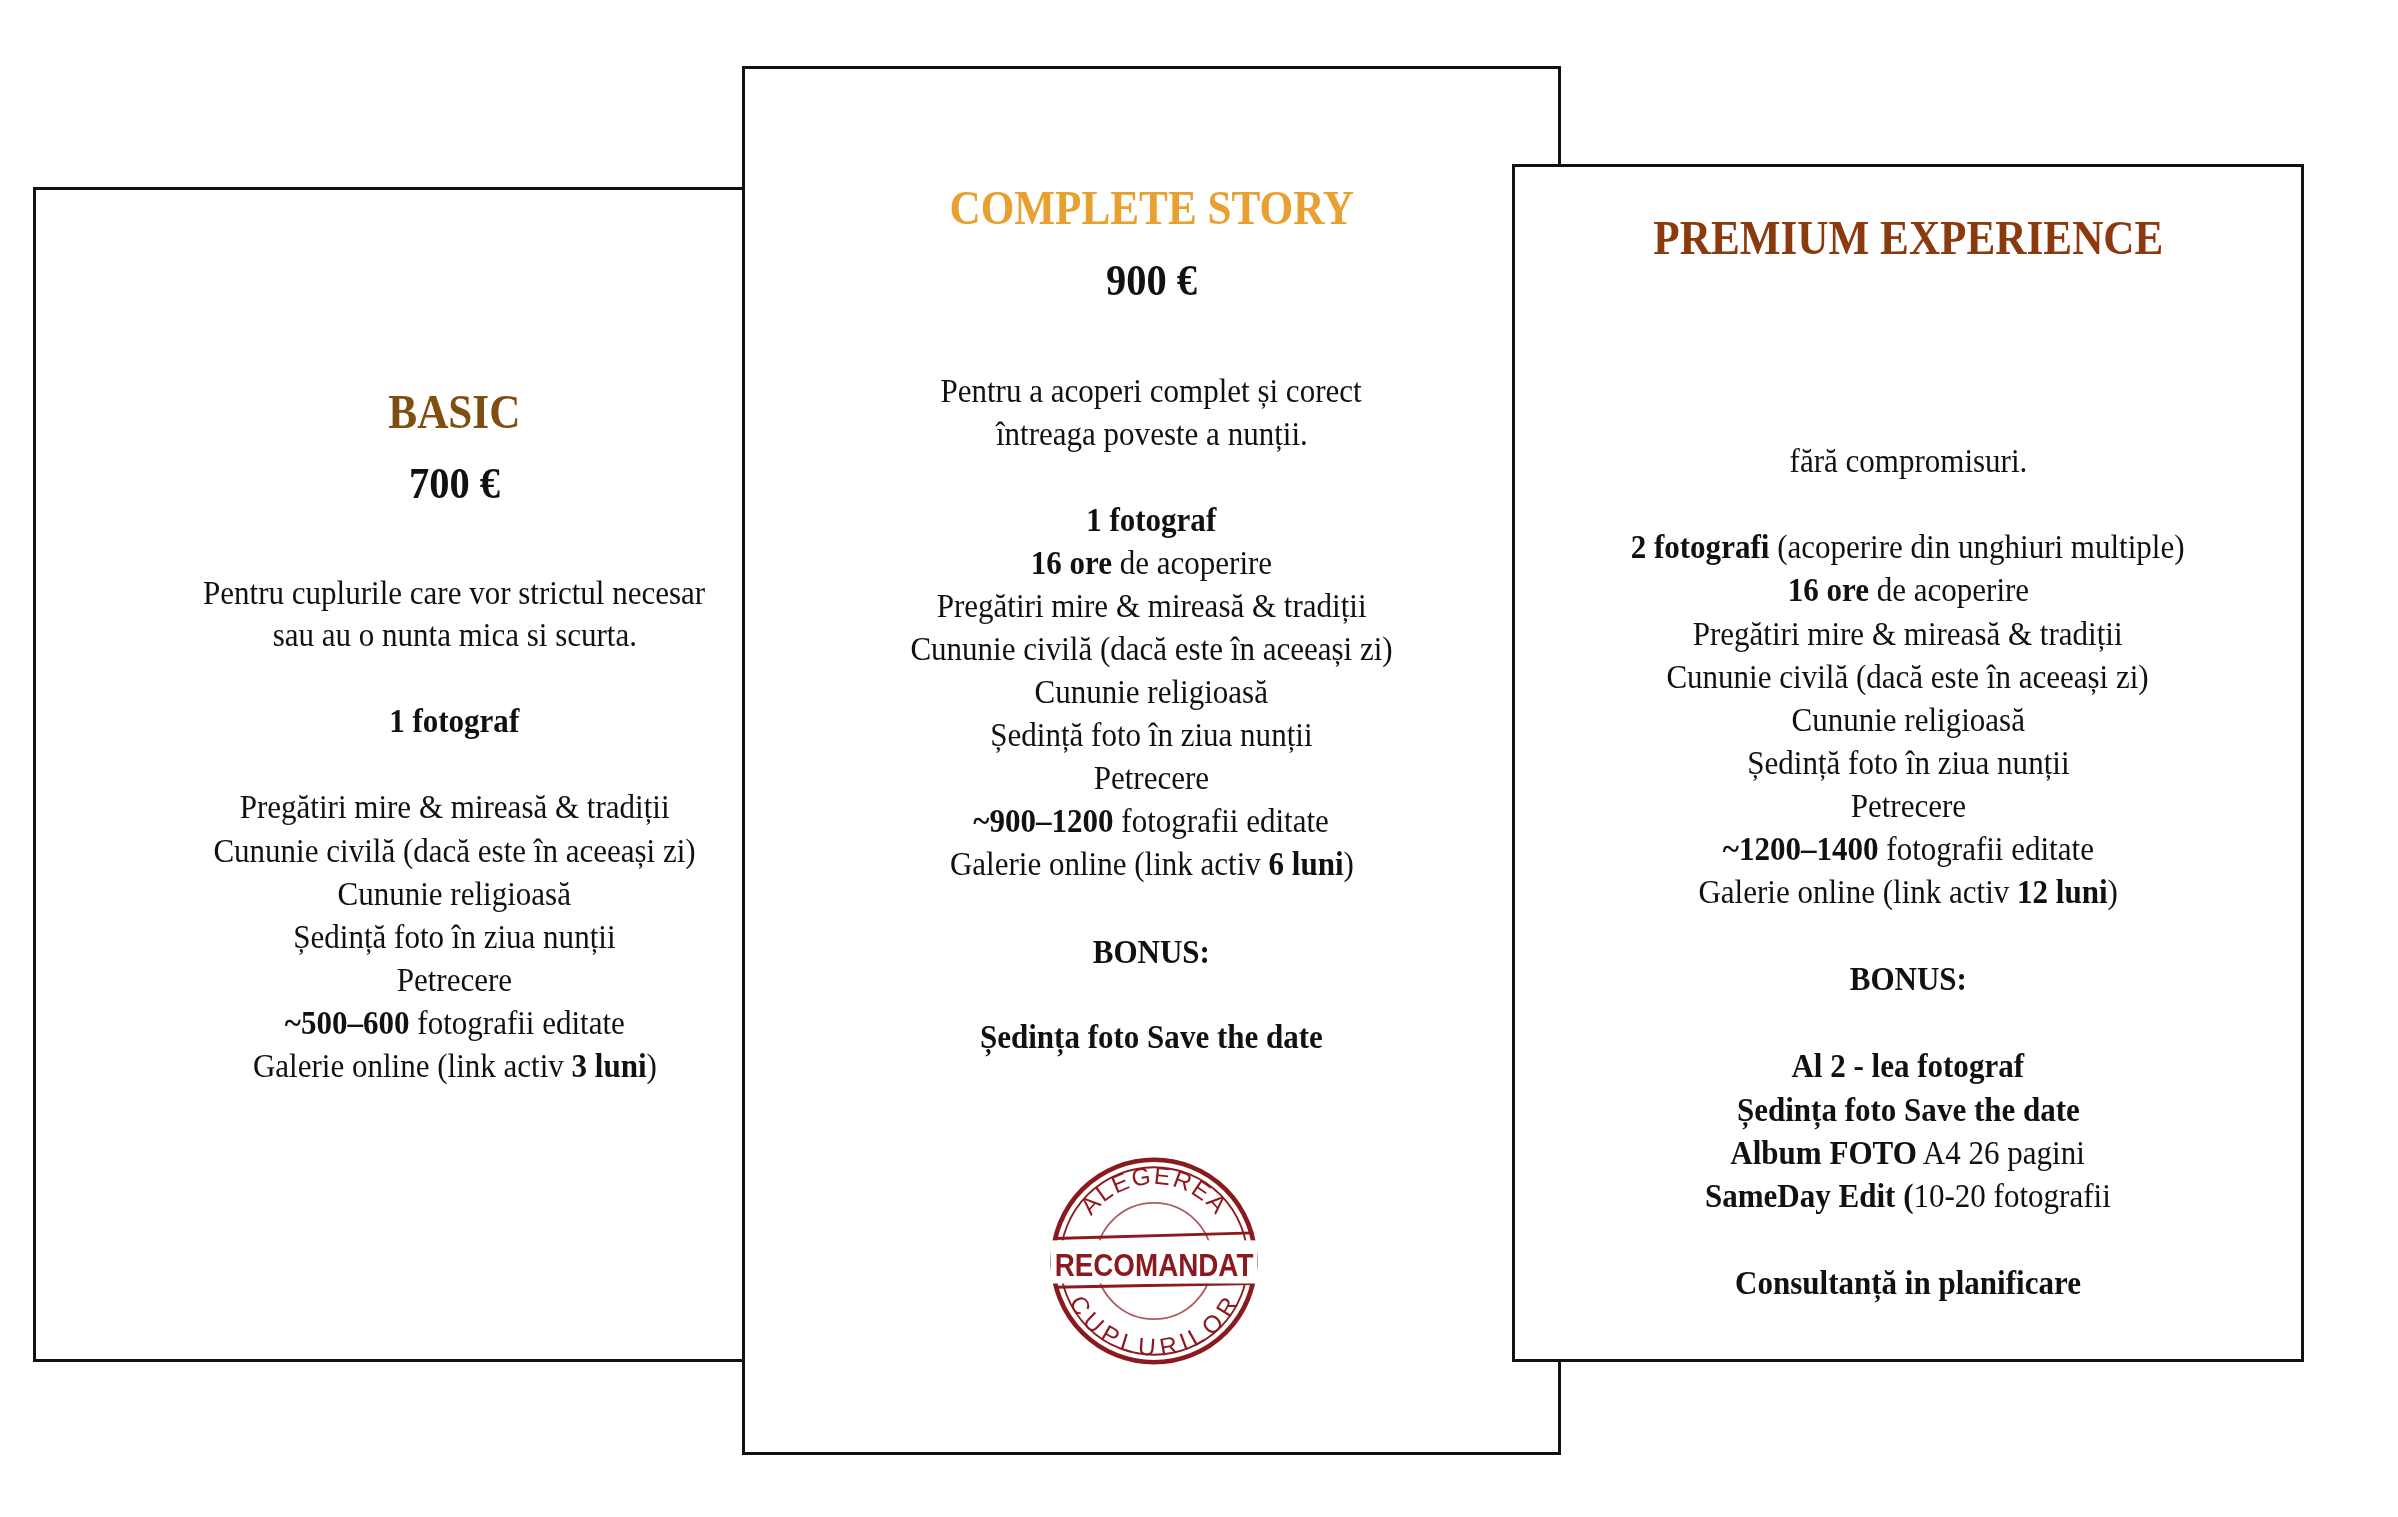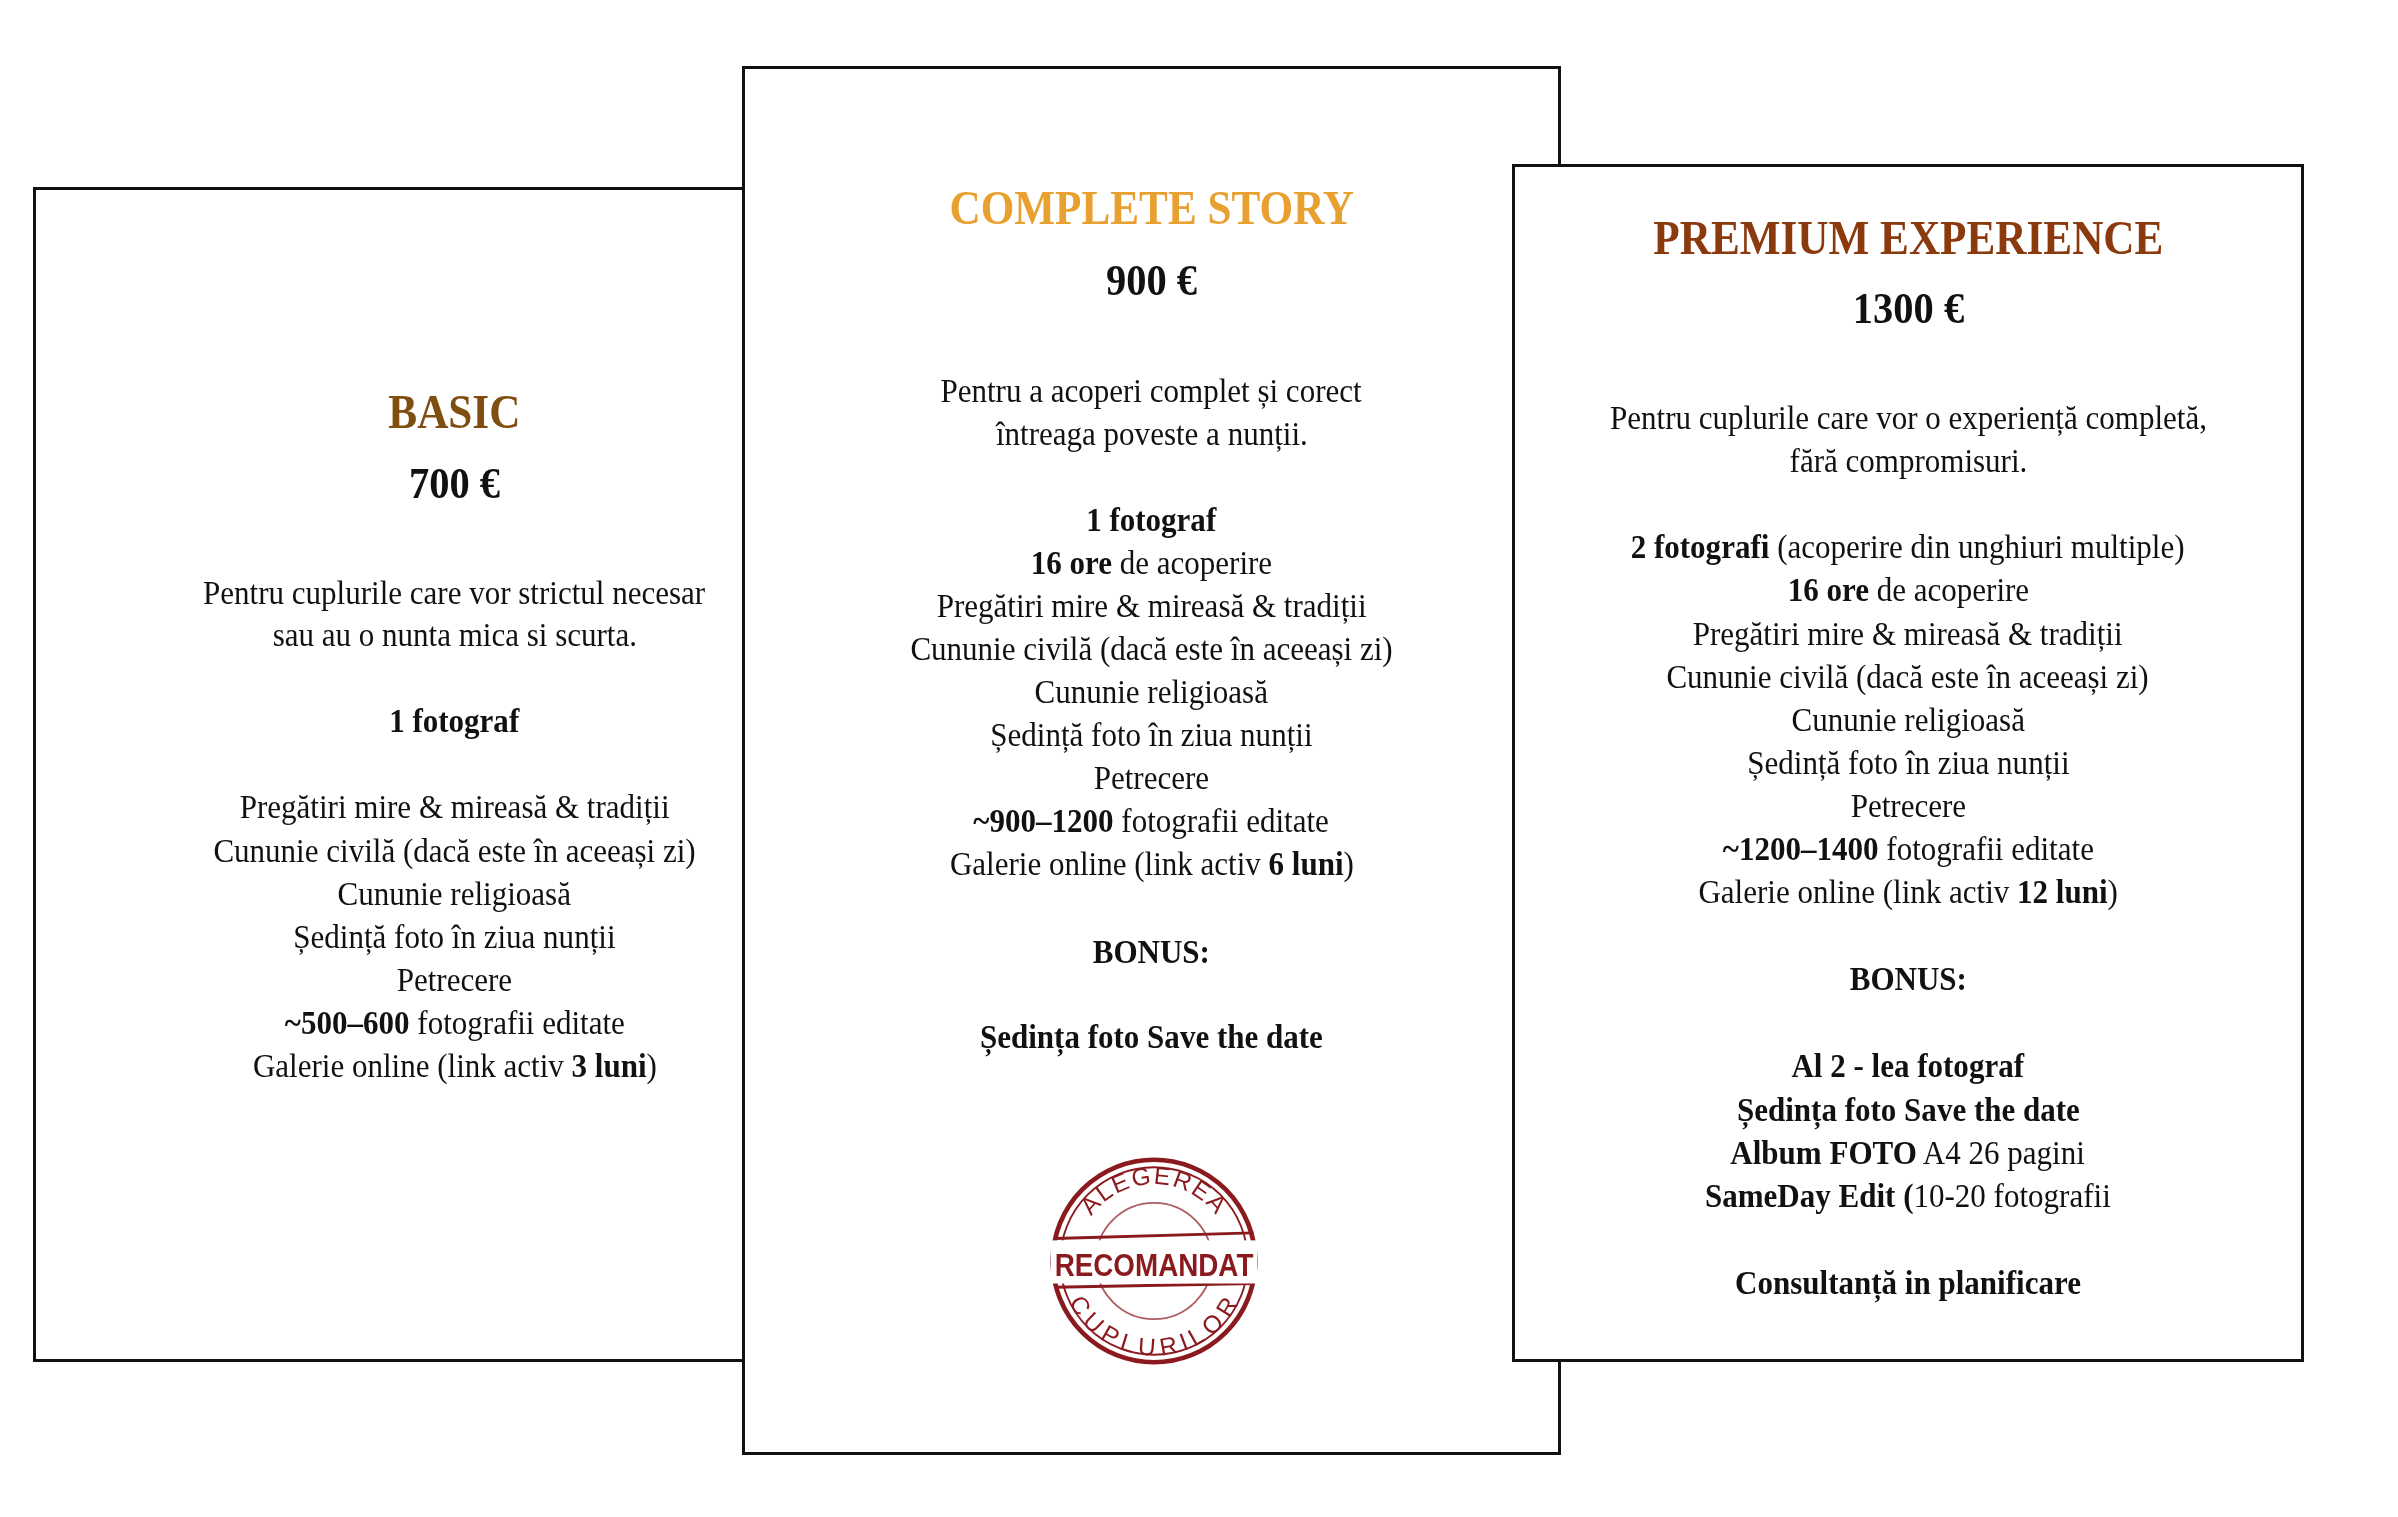--- a/index.html
+++ b/index.html
@@ -82,22 +82,20 @@
     </text>
     <text x="112" y="128" font-family="Liberation Sans, sans-serif" font-weight="bold" font-size="34" fill="#8b1a1f" text-anchor="middle" textLength="212" lengthAdjust="spacingAndGlyphs">RECOMANDAT</text>
     <text font-family="Liberation Sans, sans-serif" font-size="26" fill="#8b1a1f" letter-spacing="2" text-anchor="middle">
       <textPath href="#arcBot" startOffset="50%" dominant-baseline="hanging">CUPLURILOR</textPath>
     </text>
   </svg>
 </div>
 
 <div class="card" id="card-premium">
   <div class="line title" style="top:71px;color:#8b3a0e"><span>PREMIUM EXPERIENCE</span></div>
-  <div class="line price" style="top:142px"><span>1300 €</span></div>
-  <div class="line body" style="top:251px"><span class="inner">Pentru cuplurile care vor o experiență completă,</span></div>
   <div class="line body" style="top:294px"><span class="inner">fără compromisuri.</span></div>
 
   <div class="line body" style="top:380px"><span class="inner"><span class="b">2 fotografi</span><span> (acoperire din unghiuri multiple)</span></span></div>
   <div class="line body" style="top:423px"><span class="inner"><span class="b">16 ore</span><span> de acoperire</span></span></div>
   <div class="line body" style="top:467px"><span class="inner"><span class="b"></span><span>Pregătiri mire &amp; mireasă &amp; tradiții</span></span></div>
   <div class="line body" style="top:510px"><span class="inner"><span class="b"></span><span>Cununie civilă (dacă este în aceeași zi)</span></span></div>
   <div class="line body" style="top:553px"><span class="inner"><span class="b"></span><span>Cununie religioasă</span></span></div>
   <div class="line body" style="top:596px"><span class="inner"><span class="b"></span><span>Ședință foto în ziua nunții</span></span></div>
   <div class="line body" style="top:639px"><span class="inner"><span class="b"></span><span>Petrecere</span></span></div>
   <div class="line body" style="top:682px"><span class="inner"><span class="b">~1200–1400</span><span> fotografii editate</span></span></div>

